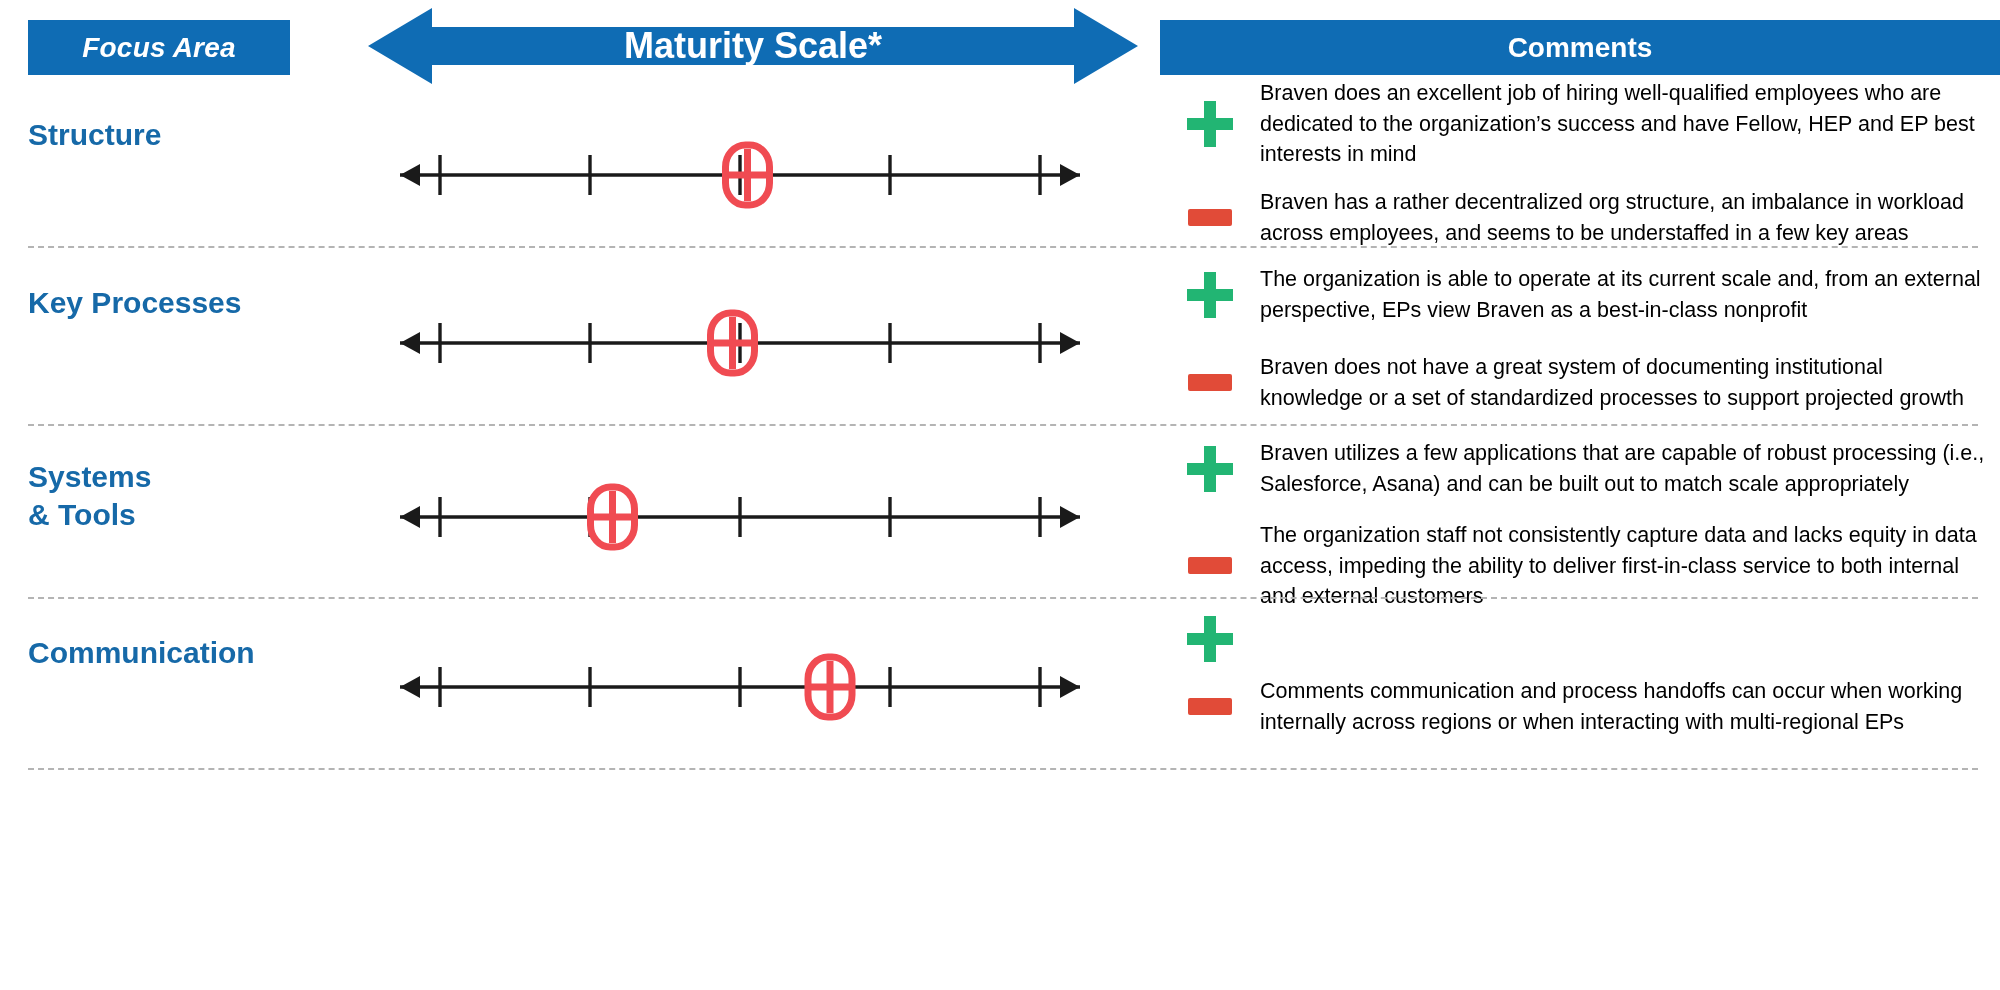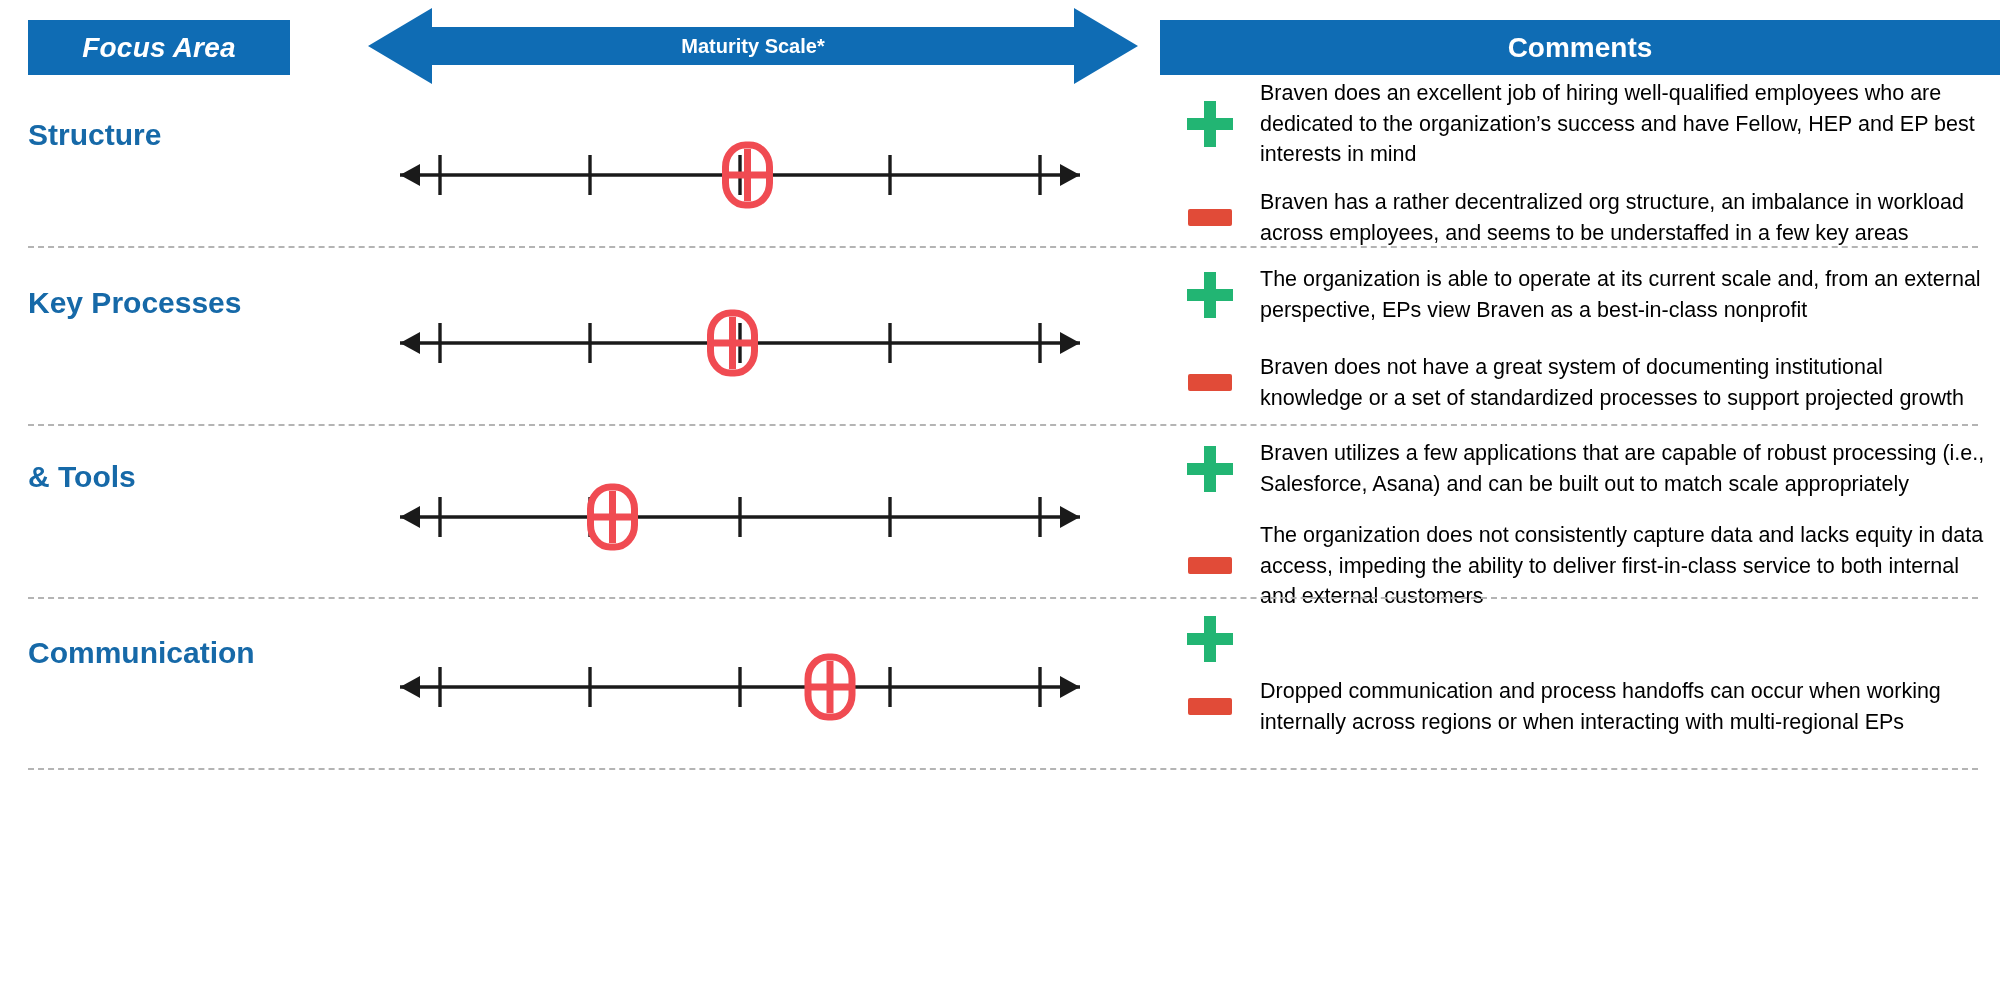--- a/index.html
+++ b/index.html
@@ -50,21 +50,21 @@
     position: absolute;
     left: 368px;
     top: 8px;
     width: 770px;
     height: 76px;
     display: flex;
     align-items: center;
     justify-content: center;
     color: #ffffff;
     font-weight: bold;
-    font-size: 20px;
+    font-size: 36px;
     pointer-events: none;
   }
   .hdr-comments {
     position: absolute;
     left: 1160px;
     top: 20px;
     width: 840px;
     height: 55px;
     background: #0F6CB4;
     color: #ffffff;
@@ -216,20 +216,21 @@
       <div class="cmt-text">The organization is able to operate at its current scale and, from an external perspective, EPs view Braven as a best-in-class nonprofit</div>
     </div>
     <div class="cmt-item" style="top: 352px; position: absolute; left: 1160px;">
       <div class="cmt-icon-wrap" style="height: 61.0312px;">
         <div class="minus-icon"></div>
       </div>
       <div class="cmt-text">Braven does not have a great system of documenting institutional knowledge or a set of standardized processes to support projected growth</div>
     </div>
     <div class="row-divider" style="top: 424px;"></div>
     <div class="focus-label" style="top: 458px;">
+      <div>Systems</div>
       <div>&amp; Tools</div>
     </div>
     <div class="scale" style="top: 482px;">
       <svg width="720" height="70" viewBox="0 0 720 70">
         <line x1="20" y1="35" x2="700" y2="35" stroke="#1a1a1a" stroke-width="3.4"></line>
         <polygon points="20,35 40,24 40,46" fill="#1a1a1a"></polygon>
         <polygon points="700,35 680,24 680,46" fill="#1a1a1a"></polygon>
         <line x1="60" y1="15" x2="60" y2="55" stroke="#1a1a1a" stroke-width="3.4"></line>
         <line x1="210" y1="15" x2="210" y2="55" stroke="#1a1a1a" stroke-width="3.4"></line>
         <line x1="360" y1="15" x2="360" y2="55" stroke="#1a1a1a" stroke-width="3.4"></line>
@@ -249,21 +250,21 @@
         <svg class="plus-icon" width="46" height="46" viewBox="0 0 46 46" aria-hidden="true">
           <path d="M17,0 H29 V17 H46 V29 H29 V46 H17 V29 H0 V17 H17 Z" fill="#22B573"></path>
         </svg>
       </div>
       <div class="cmt-text">Braven utilizes a few applications that are capable of robust processing (i.e., Salesforce, Asana) and can be built out to match scale appropriately</div>
     </div>
     <div class="cmt-item" style="top: 520px; position: absolute; left: 1160px;">
       <div class="cmt-icon-wrap" style="height: 91.5469px;">
         <div class="minus-icon"></div>
       </div>
-      <div class="cmt-text">The organization does not consistently capture data and lacks equity in data access, impeding the ability to deliver first-in-class service to both internal and external customers</div>
+      <div class="cmt-text">The organization staff not consistently capture data and lacks equity in data access, impeding the ability to deliver first-in-class service to both internal and external customers</div>
     </div>
     <div class="row-divider" style="top: 597px;"></div>
     <div class="focus-label" style="top: 634px;">
       <div>Communication</div>
     </div>
     <div class="scale" style="top: 652px;">
       <svg width="720" height="70" viewBox="0 0 720 70">
         <line x1="20" y1="35" x2="700" y2="35" stroke="#1a1a1a" stroke-width="3.4"></line>
         <polygon points="20,35 40,24 40,46" fill="#1a1a1a"></polygon>
         <polygon points="700,35 680,24 680,46" fill="#1a1a1a"></polygon>
@@ -285,16 +286,16 @@
       <div class="cmt-icon-wrap" style="height: 61.0312px;">
         <svg class="plus-icon" width="46" height="46" viewBox="0 0 46 46" aria-hidden="true">
           <path d="M17,0 H29 V17 H46 V29 H29 V46 H17 V29 H0 V17 H17 Z" fill="#22B573"></path>
         </svg>
       </div>
     </div>
     <div class="cmt-item" style="top: 676px; position: absolute; left: 1160px;">
       <div class="cmt-icon-wrap" style="height: 61.0312px;">
         <div class="minus-icon"></div>
       </div>
-      <div class="cmt-text">Dropped communication and process handoffs can occur when working internally across regions or when interacting with multi-regional EPs</div>
+      <div class="cmt-text">Comments communication and process handoffs can occur when working internally across regions or when interacting with multi-regional EPs</div>
     </div>
     <div class="row-divider" style="top: 768px;"></div>
   </div>
 
 </body></html>

